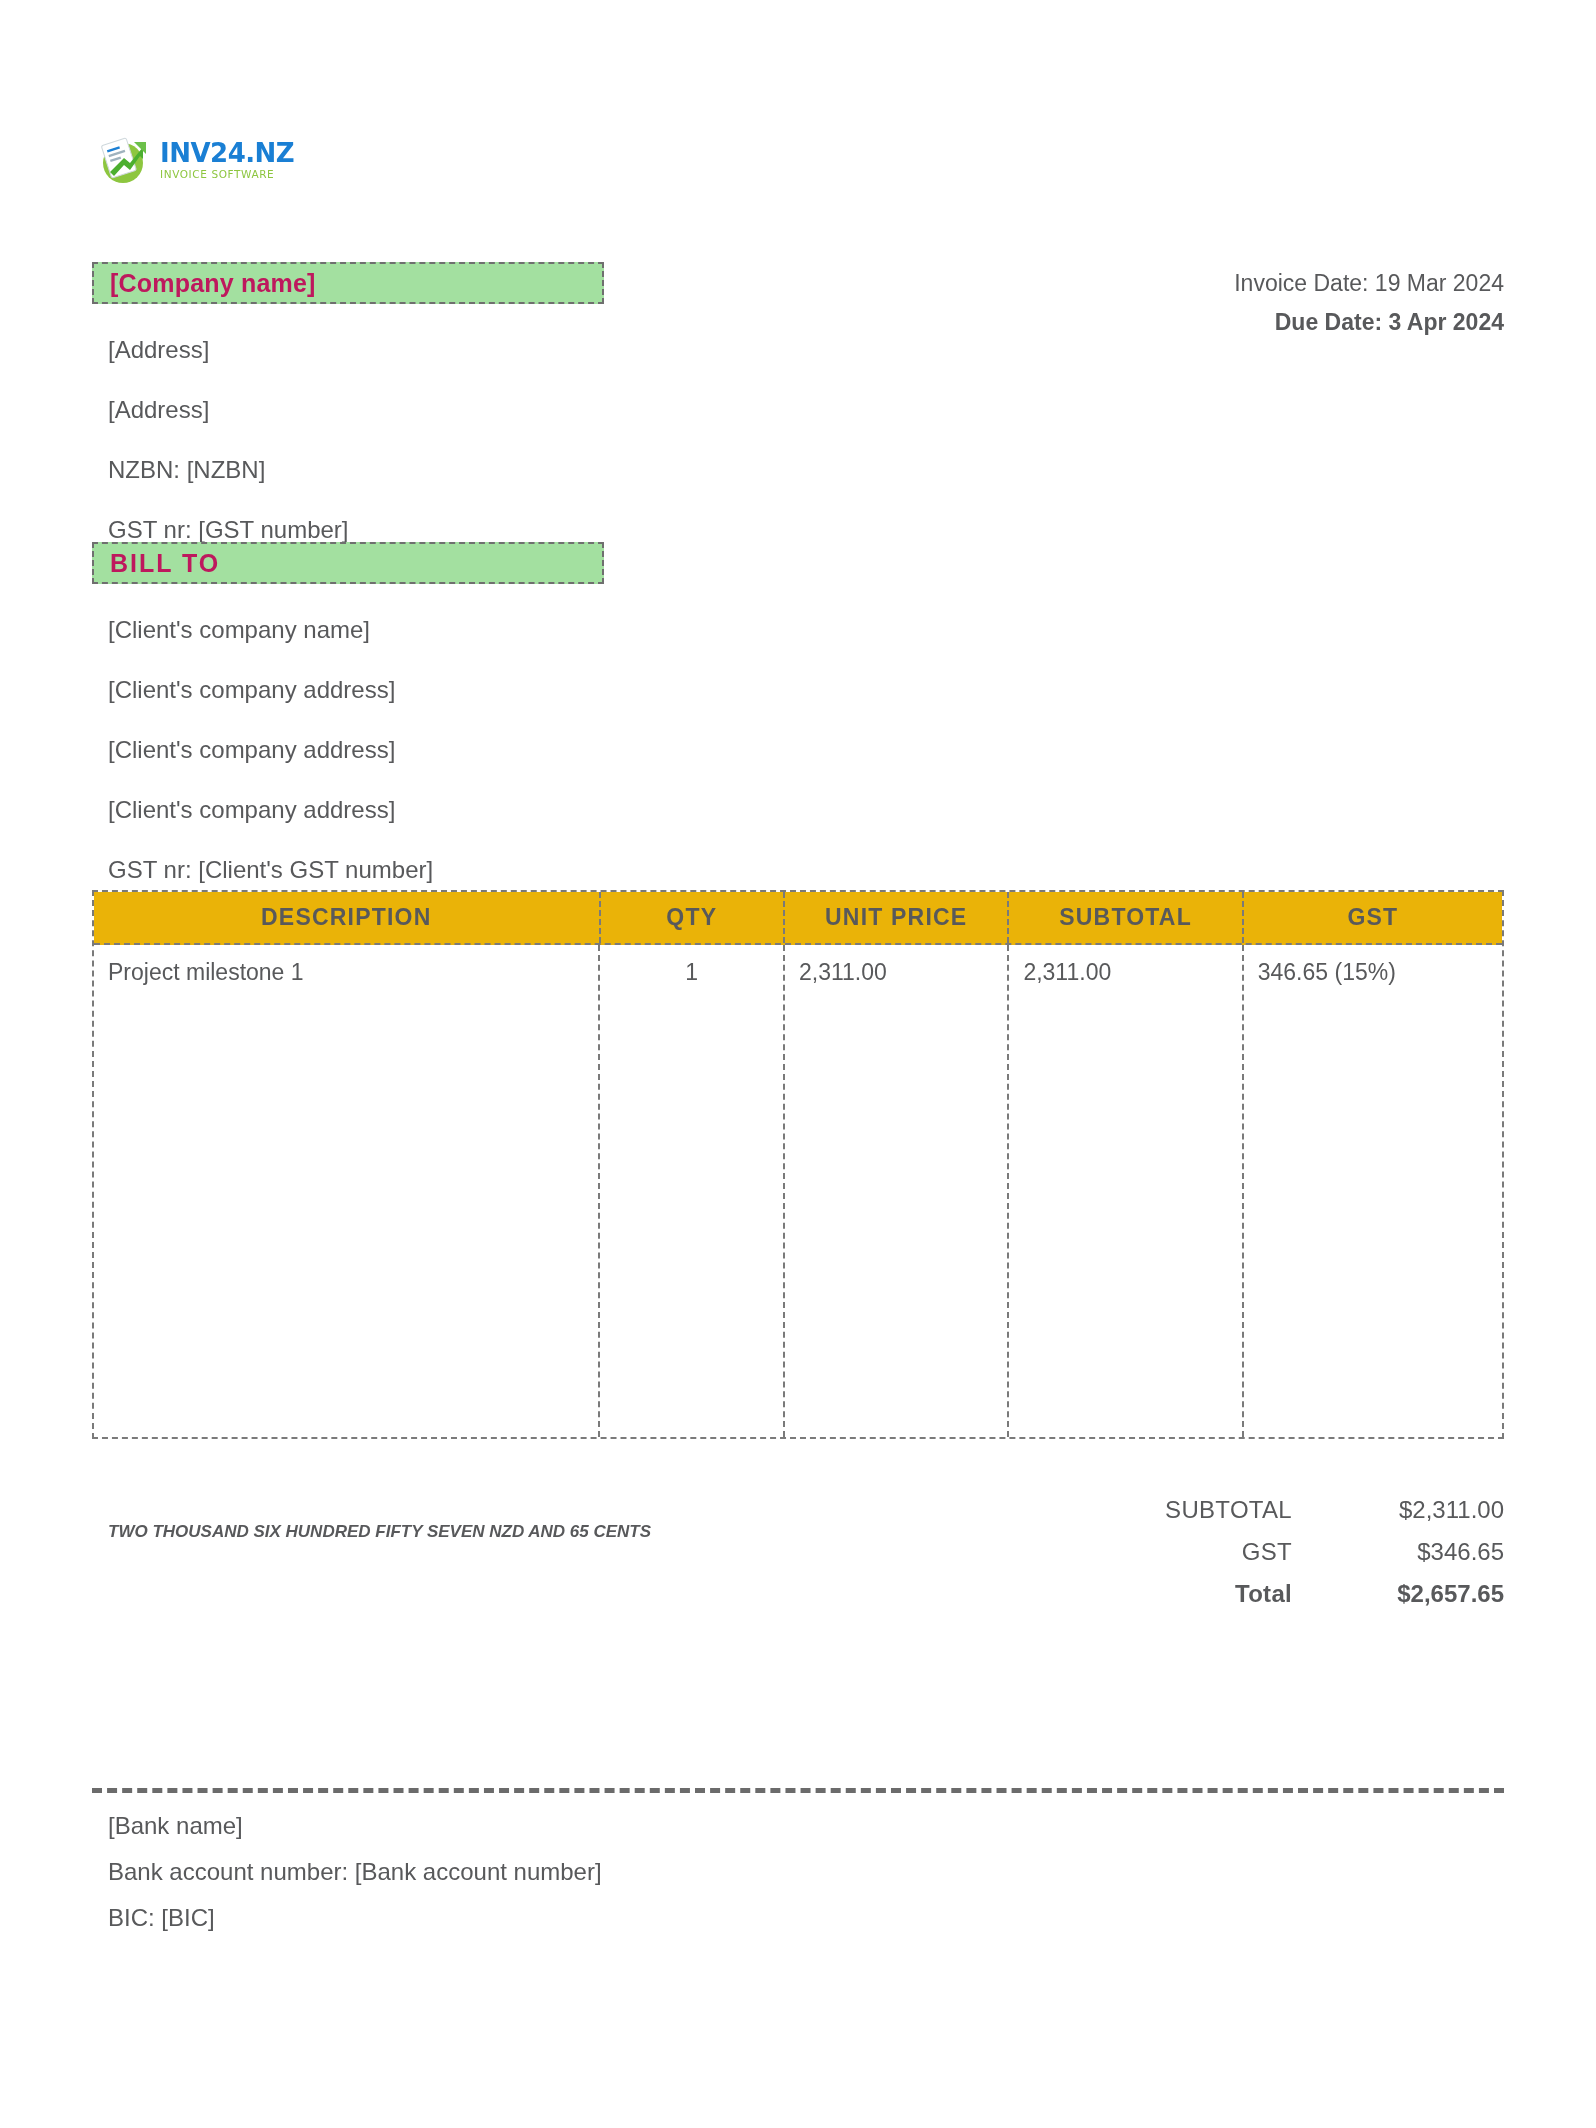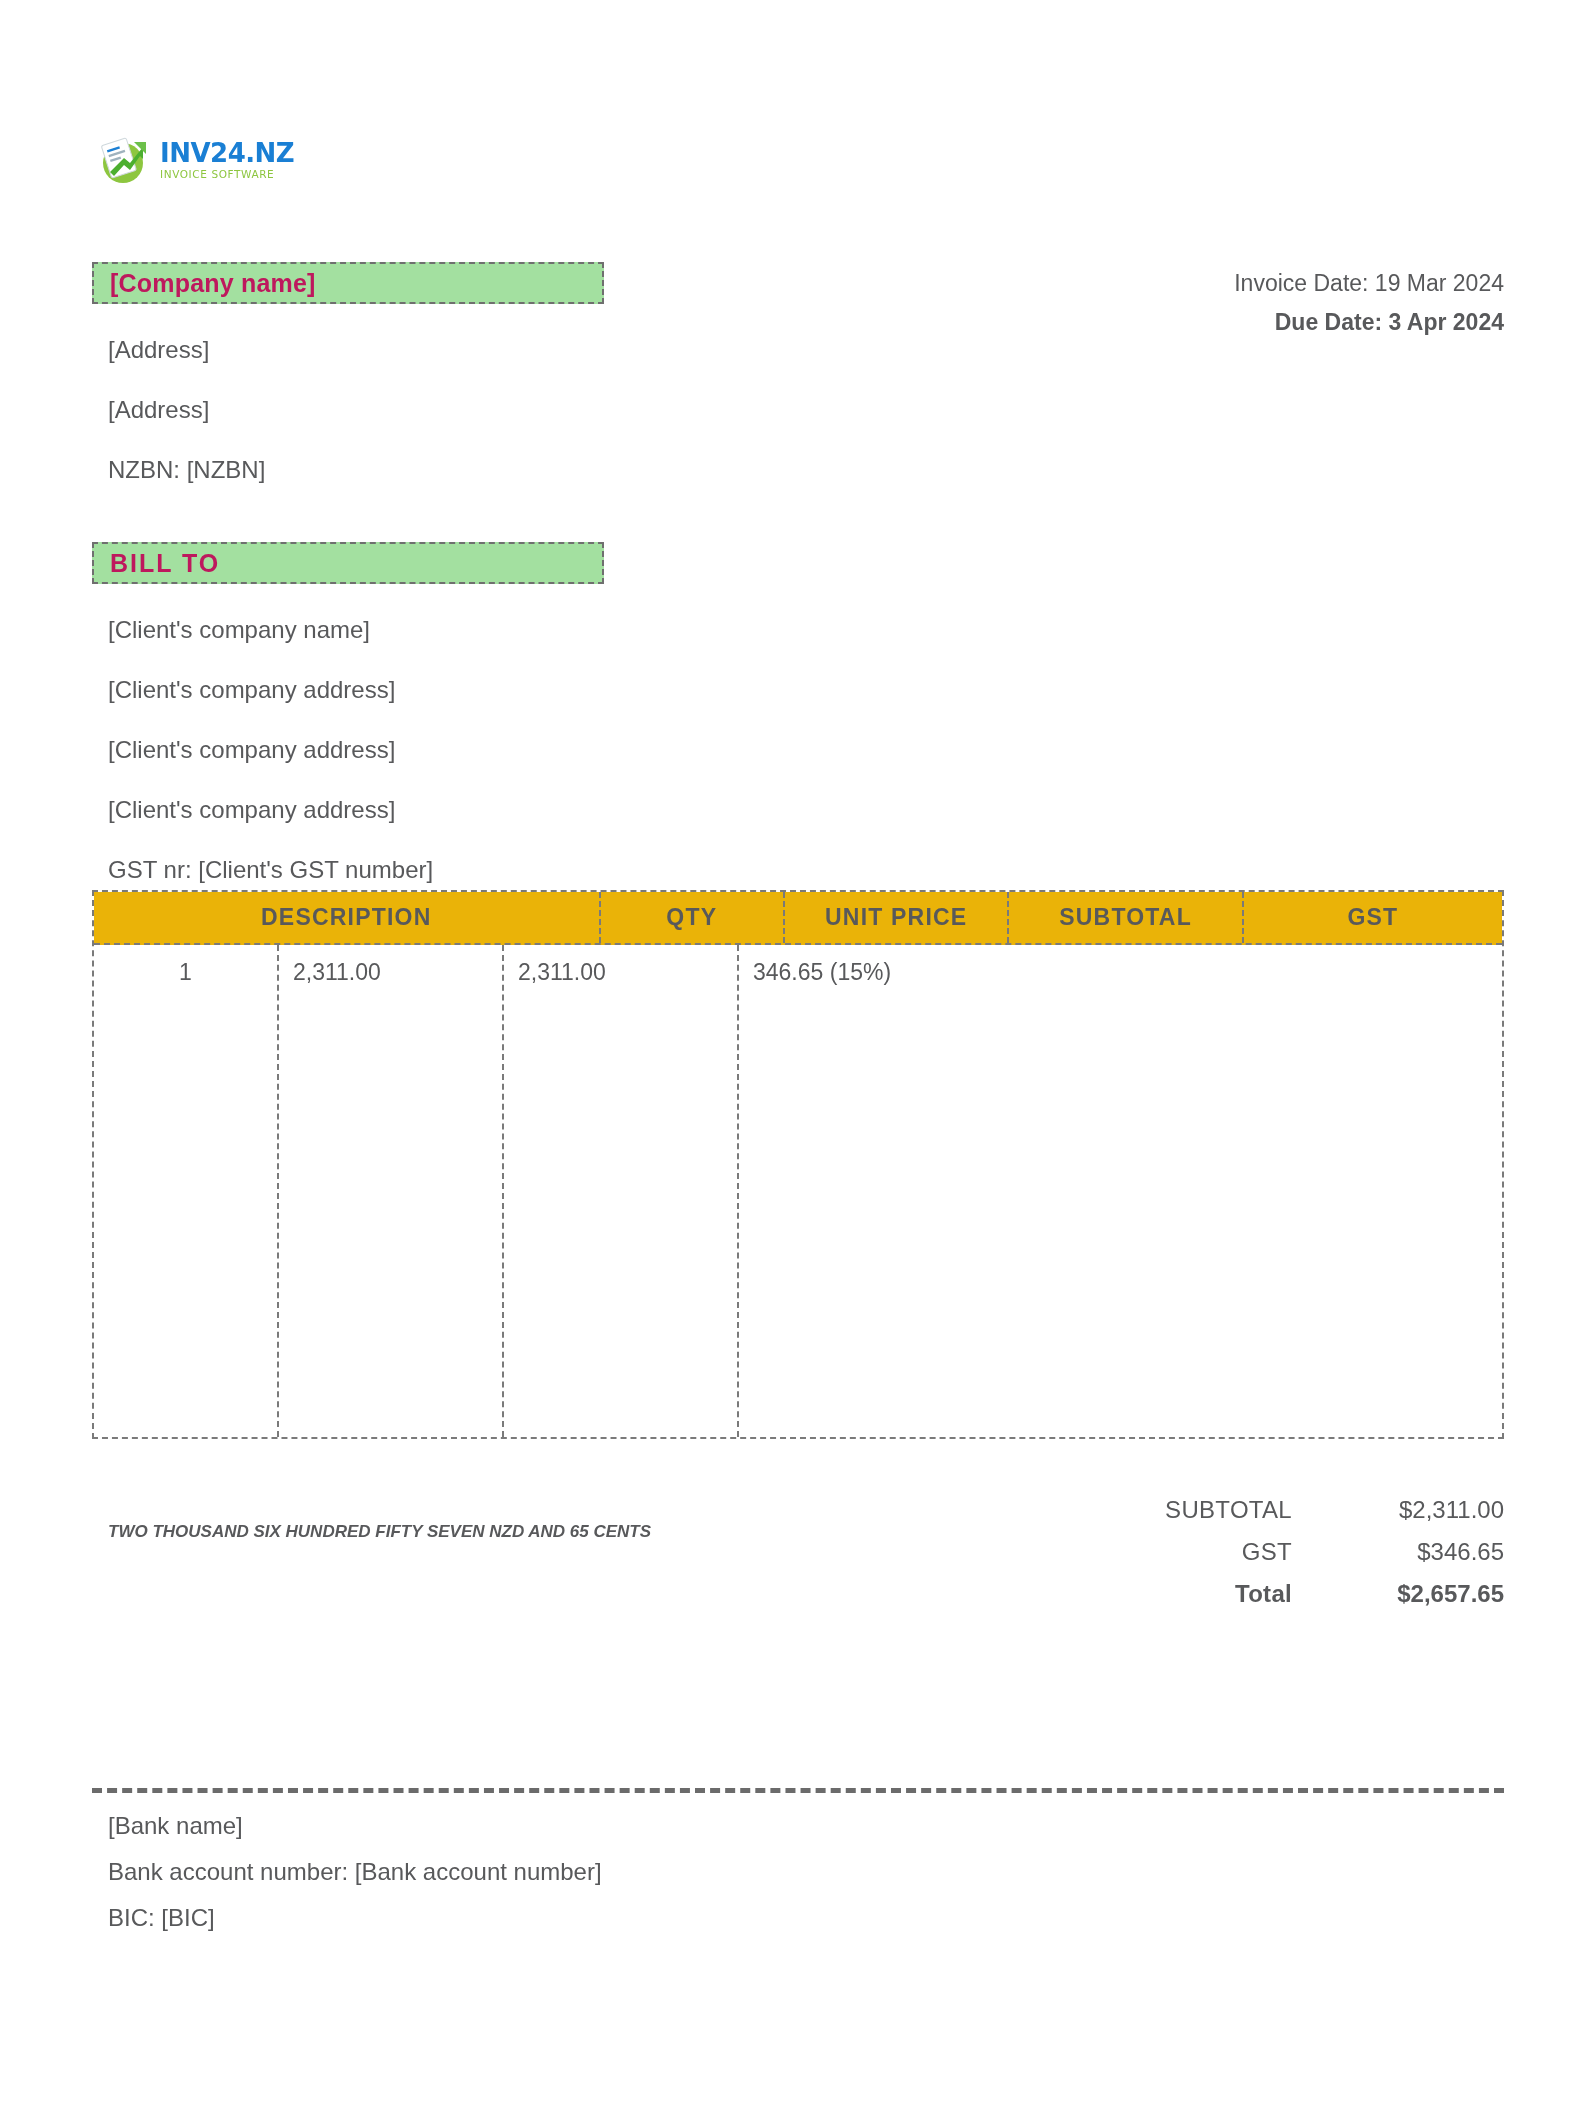--- a/index.html
+++ b/index.html
@@ -256,20 +256,21 @@
     </span>
   </div>
 
   <div class="seller-block">
     <div class="green-bar">
       <span class="green-bar-label">[Company name]</span>
     </div>
     <div class="addr-line">[Address]</div>
     <div class="addr-line">[Address]</div>
     <div class="addr-line">NZBN: [NZBN]</div>
+    <div class="addr-line">GST nr: [GST number]</div>
   </div>
 
   <div class="dates">
     <div class="date-line">Invoice Date: 19 Mar 2024</div>
     <div class="date-line due">Due Date: 3 Apr 2024</div>
   </div>
 
   <div class="billto-block">
     <div class="green-bar">
       <span class="green-bar-label spaced">BILL TO</span>
@@ -285,20 +286,21 @@
 
   <div class="table">
     <div class="t-row t-head">
       <div class="t-cell c-desc">DESCRIPTION</div>
       <div class="t-cell c-qty">QTY</div>
       <div class="t-cell c-price">UNIT PRICE</div>
       <div class="t-cell c-sub">SUBTOTAL</div>
       <div class="t-cell c-gst">GST</div>
     </div>
     <div class="t-row t-body">
+      <div class="t-cell c-desc">Project milestone 1</div>
       <div class="t-cell c-qty">1</div>
       <div class="t-cell c-price">2,311.00</div>
       <div class="t-cell c-sub">2,311.00</div>
       <div class="t-cell c-gst">346.65 (15%)</div>
     </div>
   </div>
 
   <div class="amount-words">TWO THOUSAND  SIX HUNDRED FIFTY SEVEN NZD AND 65 CENTS</div>
 
   <div class="totals">

